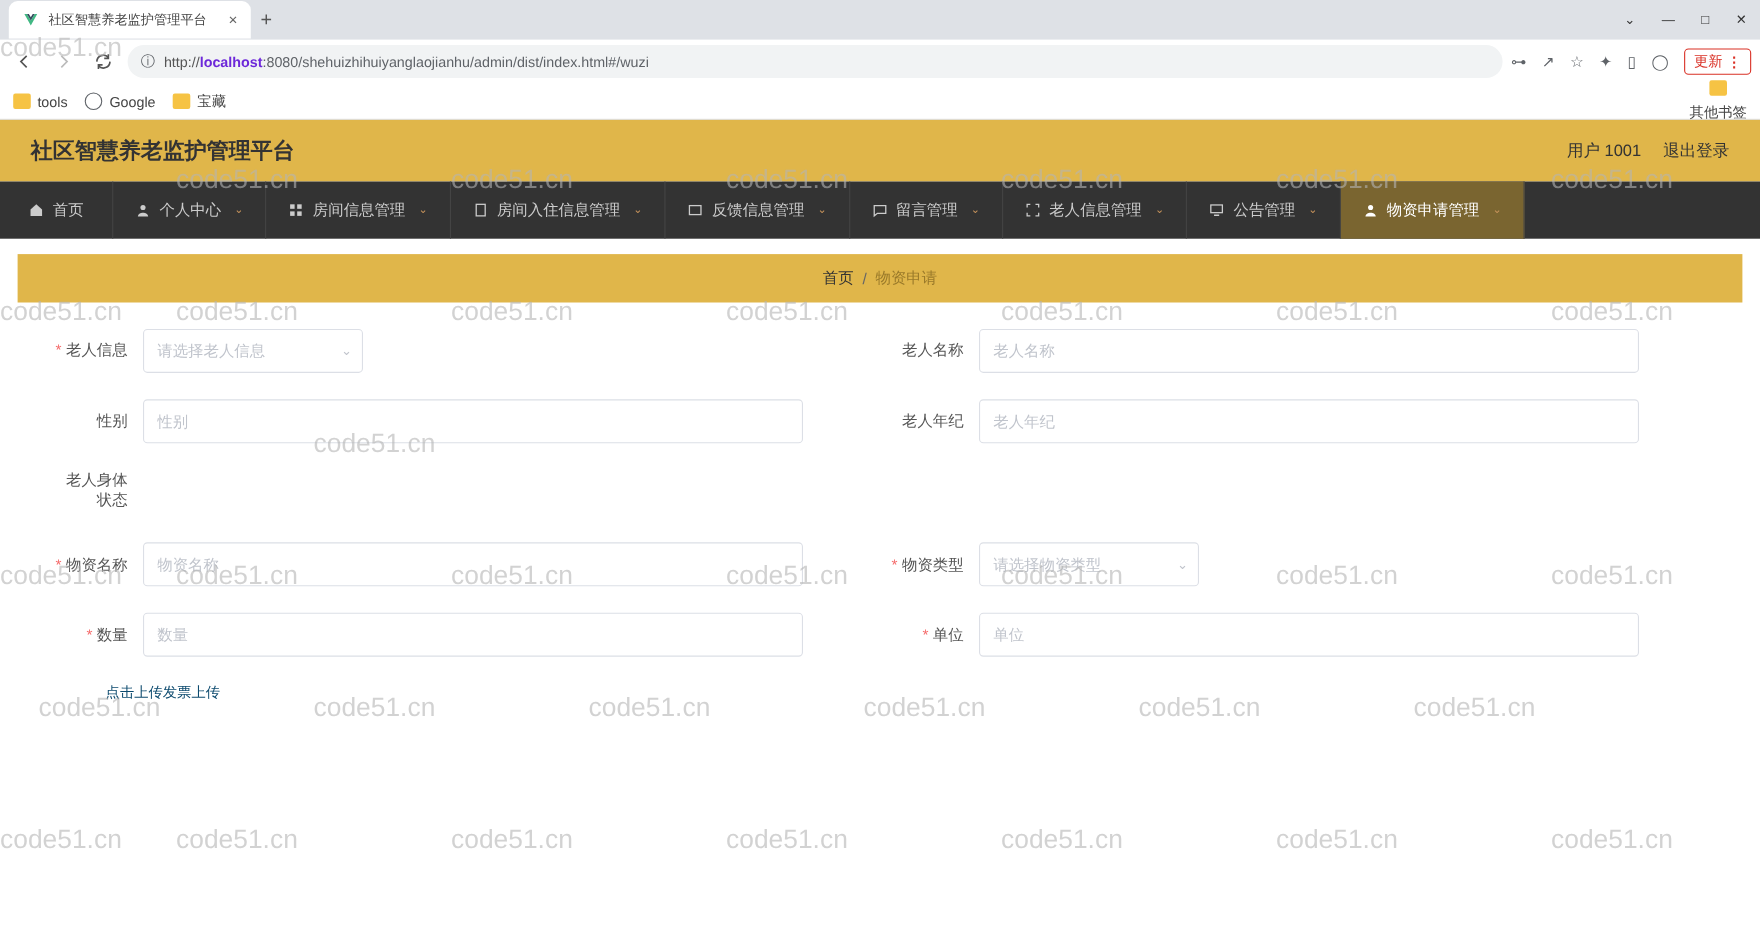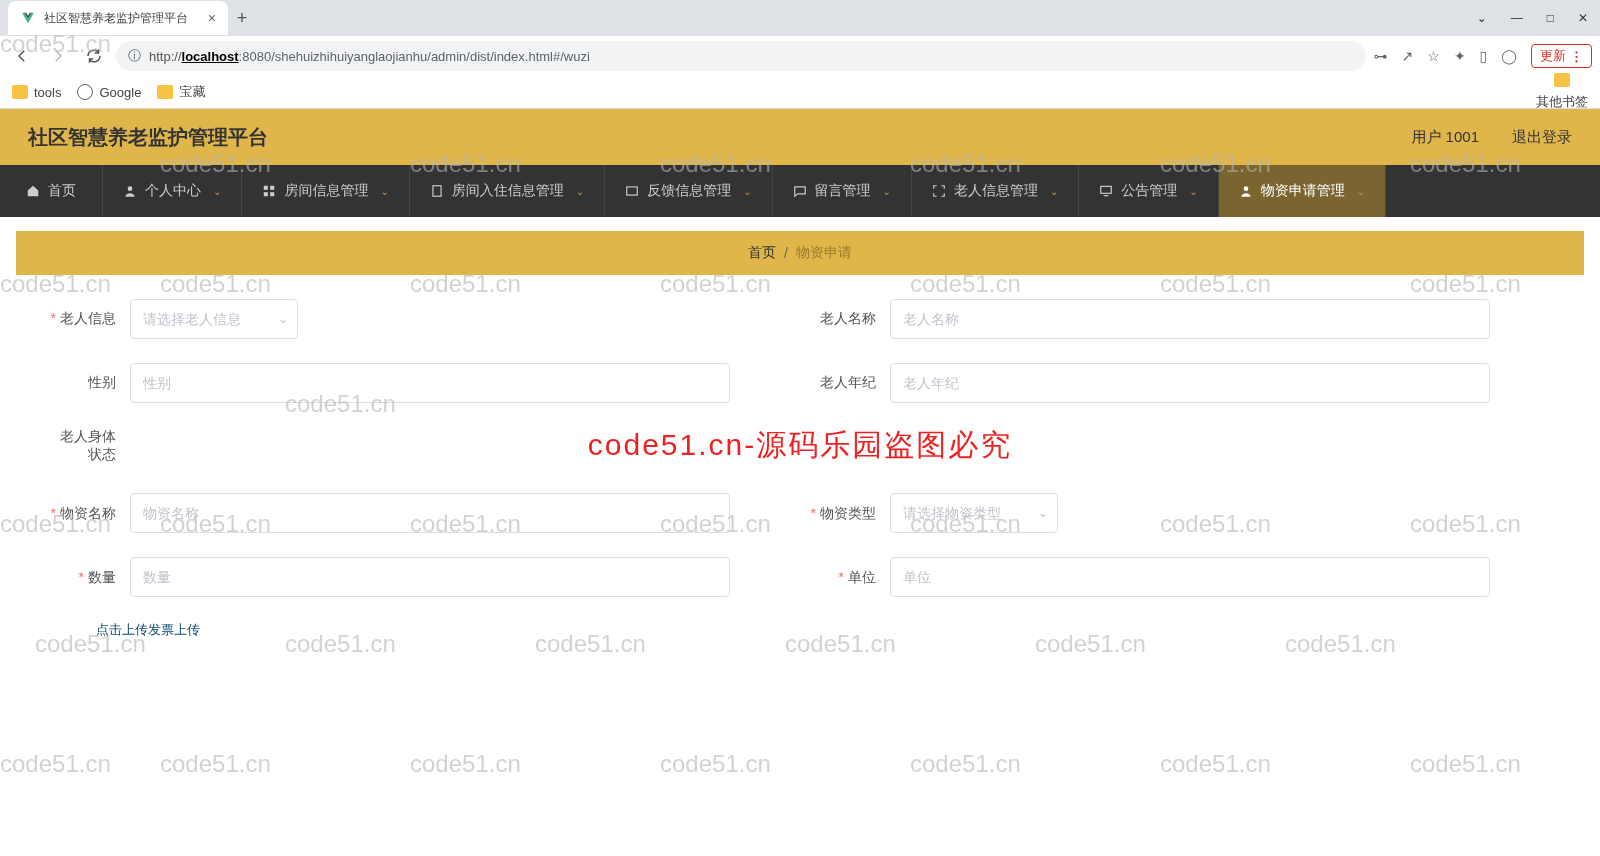--- a/index.html
+++ b/index.html
@@ -13,35 +13,35 @@
 .tab-close { color: #666; font-size: 14px; cursor: pointer; margin-left: auto; }
 .new-tab { width: 28px; display: flex; align-items: center; justify-content: center; color: #555; font-size: 18px; cursor: pointer; }
 .window-controls { margin-left: auto; display: flex; gap: 24px; padding-right: 12px; color: #333; }
 .window-controls span { cursor: pointer; font-size: 12px; }
 
 .addr-bar { display: flex; align-items: center; height: 40px; padding: 0 8px; gap: 8px; }
 .nav-btn { width: 28px; height: 28px; display: flex; align-items: center; justify-content: center; color: #555; border-radius: 50%; cursor: pointer; }
 .nav-btn.disabled { color: #bbb; }
 .url-box { flex: 1; display: flex; align-items: center; height: 30px; background: #f1f3f4; border-radius: 15px; padding: 0 12px; font-size: 13px; color: #555; gap: 8px; }
 .url-box .info-icon { color: #5f6368; }
-.url-text strong { color: #000000; text-decoration: underline; }
+.url-text strong { color: #6d28d9; }
 .url-text .path { color: #5f6368; }
 .addr-icons { display: flex; gap: 14px; color: #5f6368; align-items: center; }
 .update-btn { border: 1px solid #d93025; color: #d93025; border-radius: 4px; padding: 2px 8px; font-size: 13px; display: flex; align-items: center; gap: 4px; }
 
 .bookmarks-bar { display: flex; align-items: center; height: 32px; padding: 0 12px; gap: 16px; font-size: 13px; color: #444; }
 .bookmark-item { display: flex; align-items: center; gap: 6px; cursor: pointer; }
 .folder-icon { width: 16px; height: 14px; background: #f6c344; border-radius: 2px; display: inline-block; }
 .globe-icon { width: 16px; height: 16px; border: 1.5px solid #5f6368; border-radius: 50%; display: inline-block; position: relative; }
 .other-bookmarks { margin-left: auto; flex-direction: column; }
 
 
 .app-header { background: #e0b64a; height: 56px; display: flex; align-items: center; padding: 0 28px; }
 .app-title { font-size: 20px; font-weight: 600; color: #333; }
-.header-right { margin-left: auto; display: flex; gap: 33px; color: #333; font-size: 15px; }
+.header-right { margin-left: auto; display: flex; gap: 20px; color: #333; font-size: 15px; }
 .header-right span { cursor: pointer; }
 
 
 .nav-menu { background: #333; height: 52px; display: flex; align-items: stretch; }
 .nav-item { display: flex; align-items: center; justify-content: center; padding: 0 20px; color: #ccc; font-size: 14px; gap: 8px; cursor: pointer; position: relative; border-right: 1px solid #444; }
 .nav-item:first-child { padding: 0 26px; }
 .nav-item.active { background: #7a6530; color: #fff; }
 .nav-item .nav-icon { width: 14px; height: 14px; display: inline-flex; }
 .nav-caret { color: #c7935b; font-size: 10px; margin-left: 4px; }
 
@@ -57,21 +57,21 @@
 .form-col { flex: 1; display: flex; align-items: center; }
 .form-label { width: 90px; text-align: right; padding-right: 14px; font-size: 14px; color: #555; line-height: 1.4; }
 .form-label.two-line { line-height: 1.3; }
 .required::before { content: "*"; color: #f56c6c; margin-right: 4px; }
 .form-control { flex: 1; max-width: 600px; }
 .el-input { width: 100%; height: 40px; border: 1px solid #dcdfe6; border-radius: 4px; padding: 0 12px; font-size: 14px; color: #606266; outline: none; }
 .el-input::placeholder { color: #c0c4cc; }
 .el-select { position: relative; width: 200px; }
 .el-select .el-input { padding-right: 30px; }
 .el-select .select-caret { position: absolute; right: 10px; top: 50%; transform: translateY(-50%); color: #c0c4cc; font-size: 12px; }
-.el-select.small { width: 168px; }
+.el-select.small { width: 200px; }
 
 
 .upload-row { display: flex; align-items: flex-start; margin-top: 20px; }
 .upload-box { width: 148px; height: 148px; border: 1px dashed #d9d9d9; border-radius: 6px; display: flex; align-items: center; justify-content: center; cursor: pointer; background: #fbfdff; }
 .upload-plus { font-size: 28px; color: #8c939d; font-weight: 300; }
 .upload-tip { font-size: 13px; color: #0c4a6e; margin-top: 8px; margin-left: 56px; }
 
 
 .watermark-layer { position: fixed; inset: 0; pointer-events: none; z-index: 999; padding-left: 25px; }
 .wm { position: absolute; color: #b5b5b5; font-size: 24px; opacity: 0.6; white-space: nowrap; }
@@ -370,14 +370,13 @@
   <span class="wm" style="left:785px; top:630px;">code51.cn</span>
   <span class="wm" style="left:1035px; top:630px;">code51.cn</span>
   <span class="wm" style="left:1285px; top:630px;">code51.cn</span>
   <span class="wm" style="left:0px; top:750px;">code51.cn</span>
   <span class="wm" style="left:160px; top:750px;">code51.cn</span>
   <span class="wm" style="left:410px; top:750px;">code51.cn</span>
   <span class="wm" style="left:660px; top:750px;">code51.cn</span>
   <span class="wm" style="left:910px; top:750px;">code51.cn</span>
   <span class="wm" style="left:1160px; top:750px;">code51.cn</span>
   <span class="wm" style="left:1410px; top:750px;">code51.cn</span>
-  <span class="wm-red">code51.cn-源码乐园盗图必究</span>
 </div>
 
 </body></html>

